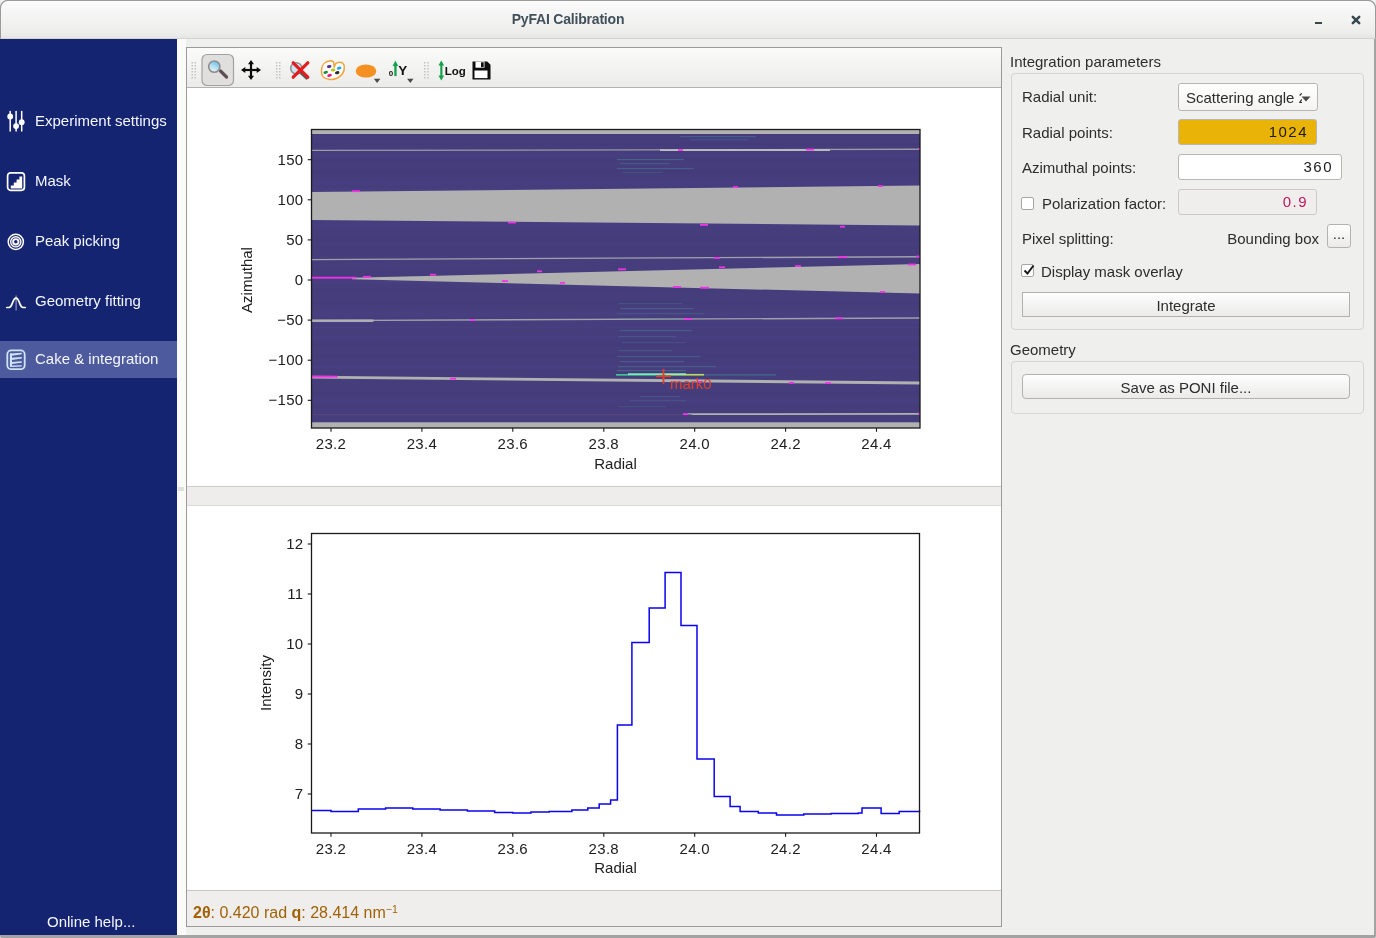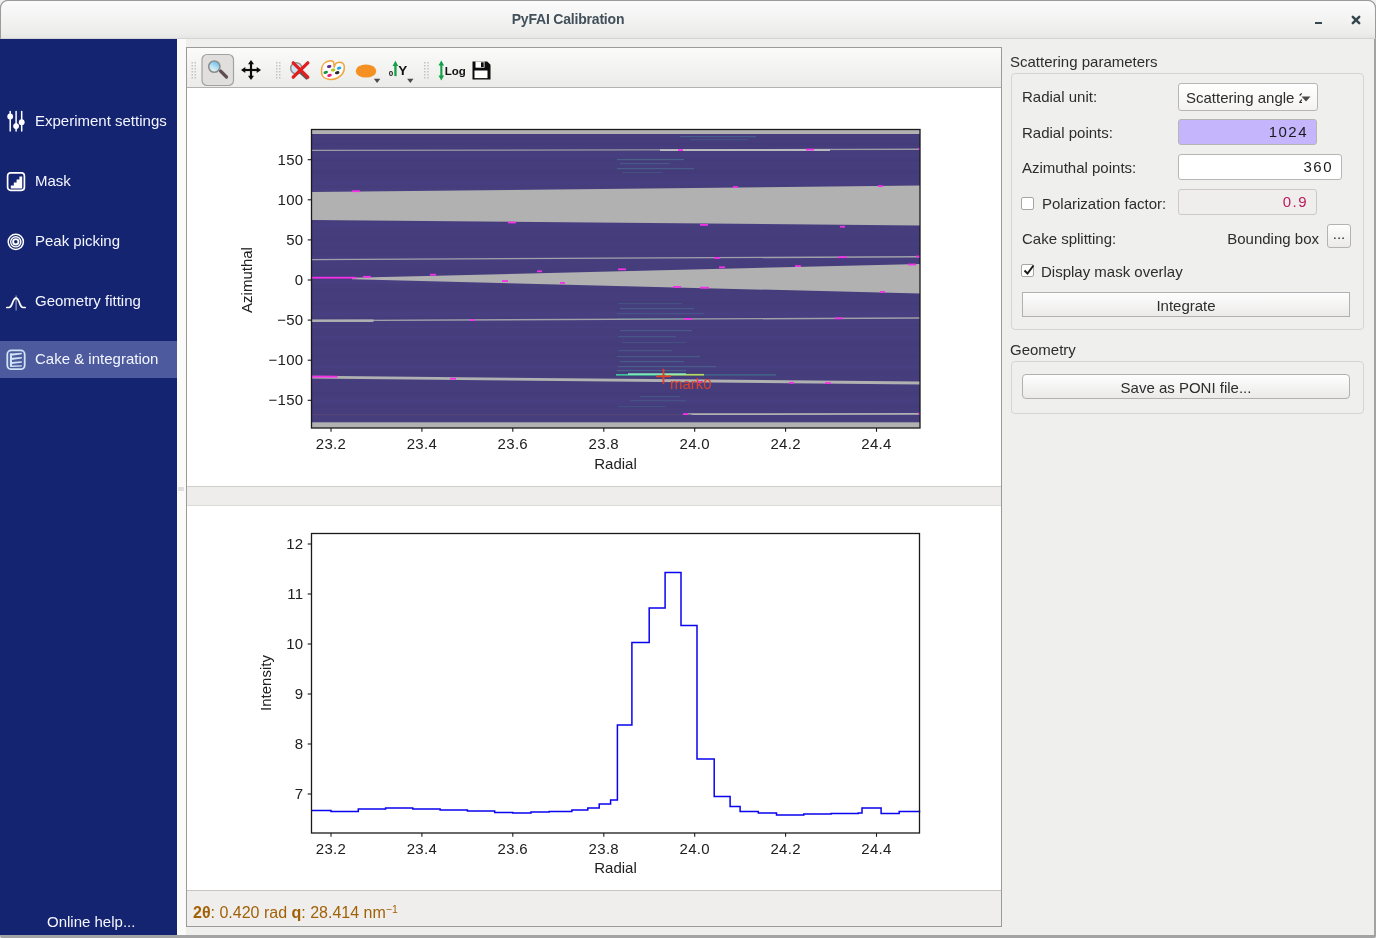--- a/index.html
+++ b/index.html
@@ -322,35 +322,35 @@
 <line x1="311.5" y1="694.0" x2="307.7" y2="694.0" stroke="#1a1a1a" stroke-width="1.1"></line>
 <text x="303.5" y="699.0" font-size="15" letter-spacing="0.3" fill="#202020" text-anchor="end" font-family="Liberation Sans, sans-serif">9</text>
 <line x1="311.5" y1="744.0" x2="307.7" y2="744.0" stroke="#1a1a1a" stroke-width="1.1"></line>
 <text x="303.5" y="749.0" font-size="15" letter-spacing="0.3" fill="#202020" text-anchor="end" font-family="Liberation Sans, sans-serif">8</text>
 <line x1="311.5" y1="794.0" x2="307.7" y2="794.0" stroke="#1a1a1a" stroke-width="1.1"></line>
 <text x="303.5" y="799.0" font-size="15" letter-spacing="0.3" fill="#202020" text-anchor="end" font-family="Liberation Sans, sans-serif">7</text>
 <text x="615.5" y="872.5" font-size="15" fill="#202020" text-anchor="middle" font-family="Liberation Sans, sans-serif">Radial</text>
 <text x="271" y="683" font-size="15" fill="#202020" text-anchor="middle" transform="rotate(-90 271 683)" font-family="Liberation Sans, sans-serif">Intensity</text>
 </svg>
 
-<div style="position:absolute;left:1010px;top:53px;font-size:15px;color:#2d2d2d">Scattering parameters</div>
+<div style="position:absolute;left:1010px;top:53px;font-size:15px;color:#2d2d2d">Integration parameters</div>
 <div style="position:absolute;left:1011px;top:73px;width:353px;height:257px;border:1px solid #d7d5d2;border-radius:4px"></div>
 <div style="position:absolute;left:1022px;font-size:15px;color:#2d2d2d;height:20px;line-height:20px;top:87px">Radial unit:</div>
 <div style="position:absolute;left:1022px;font-size:15px;color:#2d2d2d;height:20px;line-height:20px;top:123px">Radial points:</div>
 <div style="position:absolute;left:1022px;font-size:15px;color:#2d2d2d;height:20px;line-height:20px;top:158px">Azimuthal points:</div>
 <div style="position:absolute;left:1022px;font-size:15px;color:#2d2d2d;height:20px;line-height:20px;left:1042px;top:194px">Polarization factor:</div>
-<div style="position:absolute;left:1022px;font-size:15px;color:#2d2d2d;height:20px;line-height:20px;top:229px">Cake splitting:</div>
+<div style="position:absolute;left:1022px;font-size:15px;color:#2d2d2d;height:20px;line-height:20px;top:229px">Pixel splitting:</div>
 <div style="position:absolute;left:1022px;font-size:15px;color:#2d2d2d;height:20px;line-height:20px;left:1041px;top:261.5px">Display mask overlay</div>
 <div style="position:absolute;left:1178px;top:83px;width:140px;height:28px;background:linear-gradient(#ffffff,#f4f3f2);border:1px solid #b8b6b3;border-radius:3px;overflow:hidden">
     <div style="position:absolute;left:7px;top:4px;width:116px;height:20px;line-height:20px;font-size:15px;color:#2d2d2d;white-space:nowrap;overflow:hidden">Scattering angle 2</div>
     <svg style="position:absolute;right:6px;top:12px" width="10" height="6">
       <polygon points="0.5,0.5 9.5,0.5 5,5.5" fill="#4a4a4a"></polygon>
     </svg>
   </div>
-<div style="position:absolute;left:1178px;top:119px;width:139px;height:26px;background:#c4b5fd;border:1px solid #b8b6b3;border-radius:3px">
+<div style="position:absolute;left:1178px;top:119px;width:139px;height:26px;background:#eab308;border:1px solid #b8b6b3;border-radius:3px">
     <div style="position:absolute;right:8px;top:3px;font-size:15px;letter-spacing:1.5px;color:#1a1a1a">1024</div>
   </div>
 <div style="position:absolute;left:1178px;top:154px;width:164px;height:26px;background:#ffffff;border:1px solid #b8b6b3;border-radius:3px">
     <div style="position:absolute;right:8px;top:3px;font-size:15px;letter-spacing:1.5px;color:#1a1a1a">360</div>
   </div>
 <div style="position:absolute;left:1178px;top:189px;width:139px;height:26px;background:#efeeec;border:1px solid #cccac7;border-radius:3px">
     <div style="position:absolute;right:8px;top:3px;font-size:15px;letter-spacing:1.5px;color:#be185d">0.9</div>
   </div>
 <div style="position:absolute;left:1021px;top:197px;width:13px;height:13px;background:#ffffff;border:1px solid #a8a6a3;border-radius:2px"></div>
 <div style="position:absolute;left:1021px;top:264px;width:13px;height:13px;background:#ffffff;border:1px solid #a8a6a3;border-radius:2px"></div>

